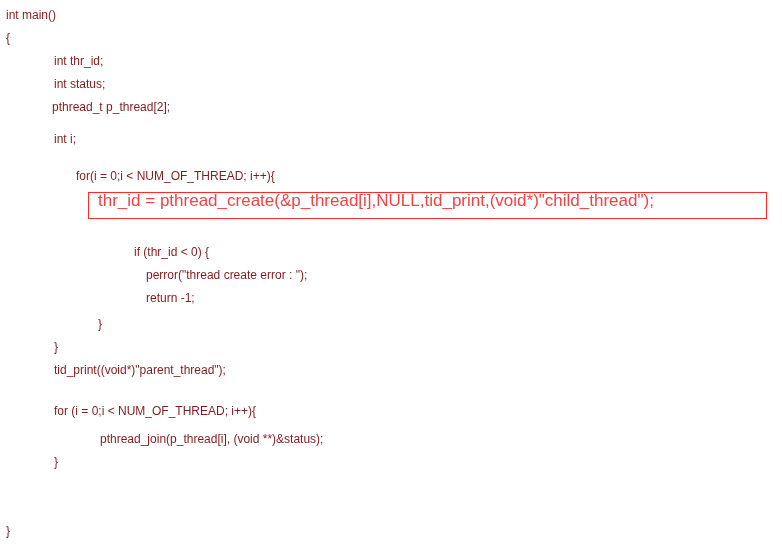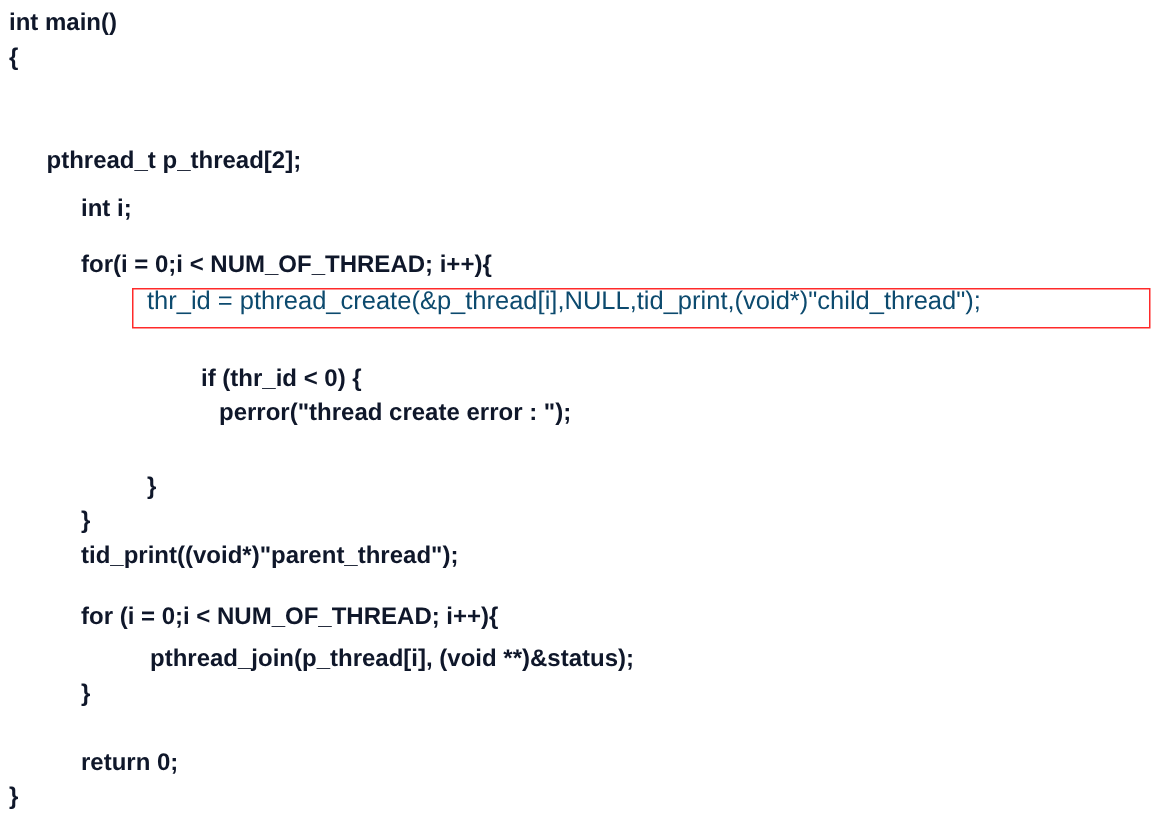--- a/index.html
+++ b/index.html
@@ -17,60 +17,61 @@
     position: relative;
     width: 782px;
     height: 556px;
     background: #ffffff;
   }
   .code-line {
     position: absolute;
     left: 0;
     white-space: pre;
     font-family: "Liberation Sans", sans-serif;
-    font-size: 16px;
+    font-size: 12px;
     line-height: 23px;
-    color: #0f172a;
+    color: #7f1d1d;
     letter-spacing: 0px;
-    font-weight: bold;
   }
   .highlight-box {
     position: absolute;
     border: 1.5px solid #ff2a2a;
     background: transparent;
     box-sizing: border-box;
     pointer-events: none;
   }
   .hl-text {
     position: absolute;
     white-space: pre;
     font-family: "Liberation Sans", sans-serif;
     font-size: 17px;
     line-height: 23px;
-    color: #0c4a6e;
+    color: #ef4444;
   }
 </style>
 </head>
 <body>
 
 <div id="code-page">
 
   <div class="code-line" style="top:4px;  padding-left:6px;">int main()</div>
   <div class="code-line" style="top:27px; padding-left:6px;">{</div>
-  <div class="code-line" style="top:96px; padding-left:31px;">pthread_t p_thread[2];</div>
+  <div class="code-line" style="top:50px; padding-left:54px;">int thr_id;</div>
+  <div class="code-line" style="top:73px; padding-left:54px;">int status;</div>
+  <div class="code-line" style="top:96px; padding-left:52px;">pthread_t p_thread[2];</div>
   <div class="code-line" style="top:128px;padding-left:54px;">int i;</div>
-  <div class="code-line" style="top:165px;padding-left:54px;">for(i = 0;i &lt; NUM_OF_THREAD; i++){</div>
+  <div class="code-line" style="top:165px;padding-left:76px;">for(i = 0;i &lt; NUM_OF_THREAD; i++){</div>
   <div class="code-line" style="top:241px;padding-left:98px;margin-left:36px;">if (thr_id &lt; 0) {</div>
   <div class="code-line" style="top:264px;padding-left:146px;">perror("thread create error : ");</div>
+  <div class="code-line" style="top:287px;padding-left:146px;">return -1;</div>
   <div class="code-line" style="top:313px;padding-left:98px;">}</div>
   <div class="code-line" style="top:336px;padding-left:54px;">}</div>
   <div class="code-line" style="top:359px;padding-left:54px;">tid_print((void*)"parent_thread");</div>
   <div class="code-line" style="top:400px;padding-left:54px;">for (i = 0;i &lt; NUM_OF_THREAD; i++){</div>
   <div class="code-line" style="top:428px;padding-left:100px;text-align:center;">pthread_join(p_thread[i], (void **)&amp;status);</div>
   <div class="code-line" style="top:451px;padding-left:54px;">}</div>
-  <div class="code-line" style="top:497px;padding-left:54px;">return 0;</div>
   <div class="code-line" style="top:520px;padding-left:6px;">}</div>
 
   <div class="hl-text" style="left: 98px; top: 189px;">thr_id = pthread_create(&amp;p_thread[i],NULL,tid_print,(void*)"child_thread");</div>
 
   <div class="highlight-box" style="left: 88px; top: 192px; width: 679px; height: 27px; border-color: rgb(255, 42, 42);"></div>
 
 </div>
 
 </body></html>

